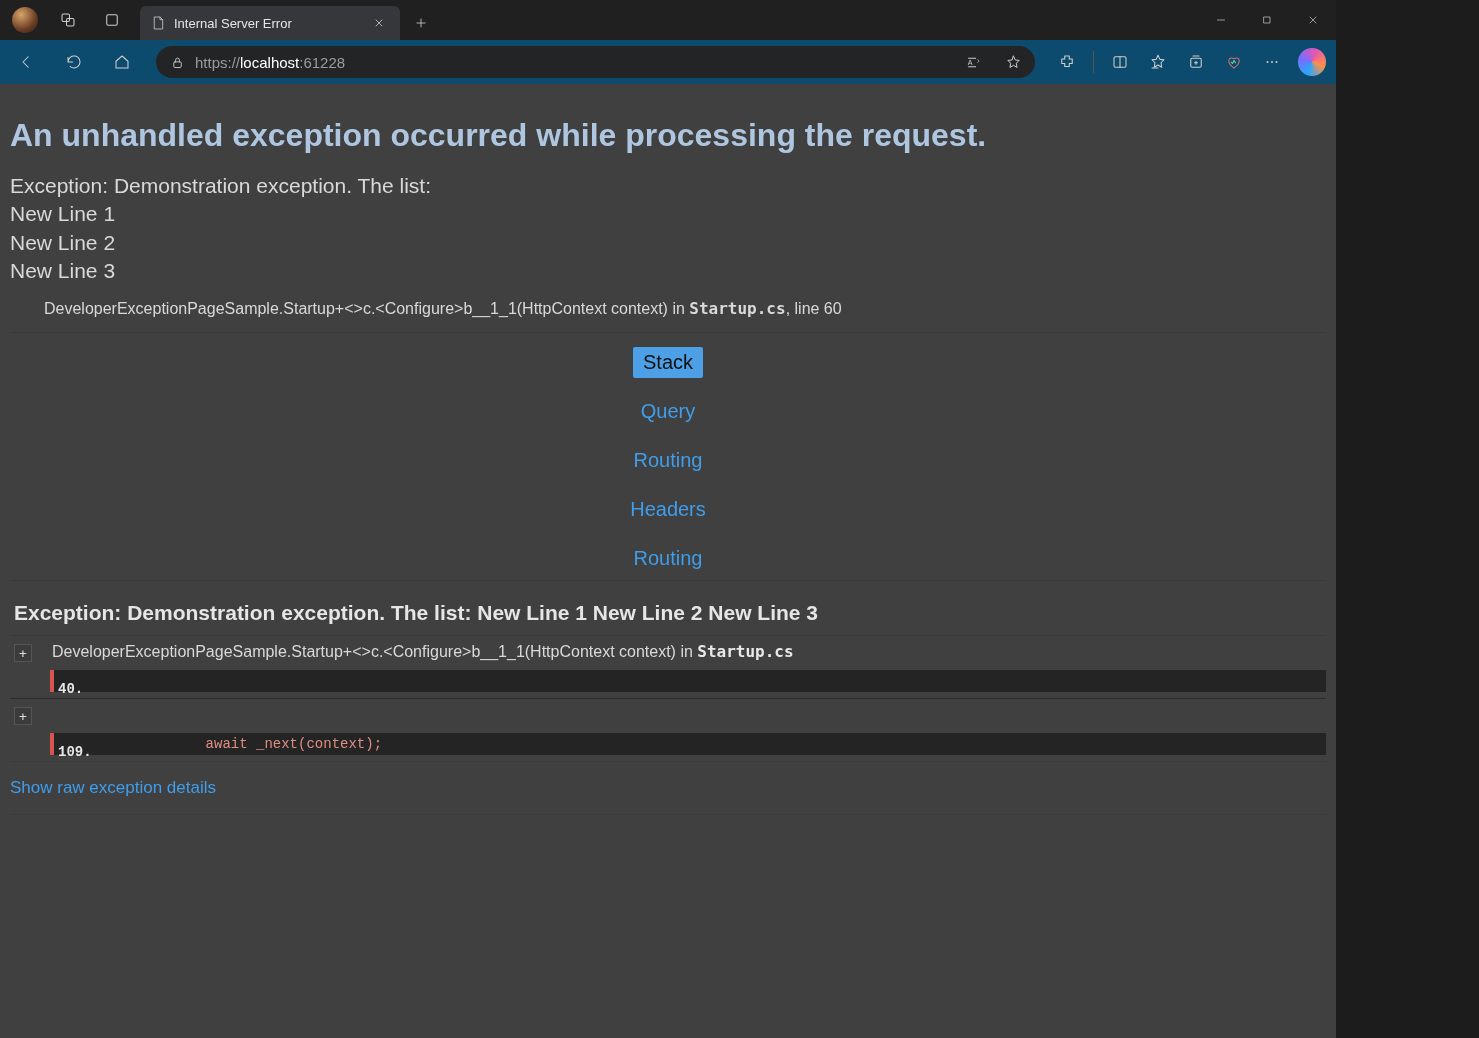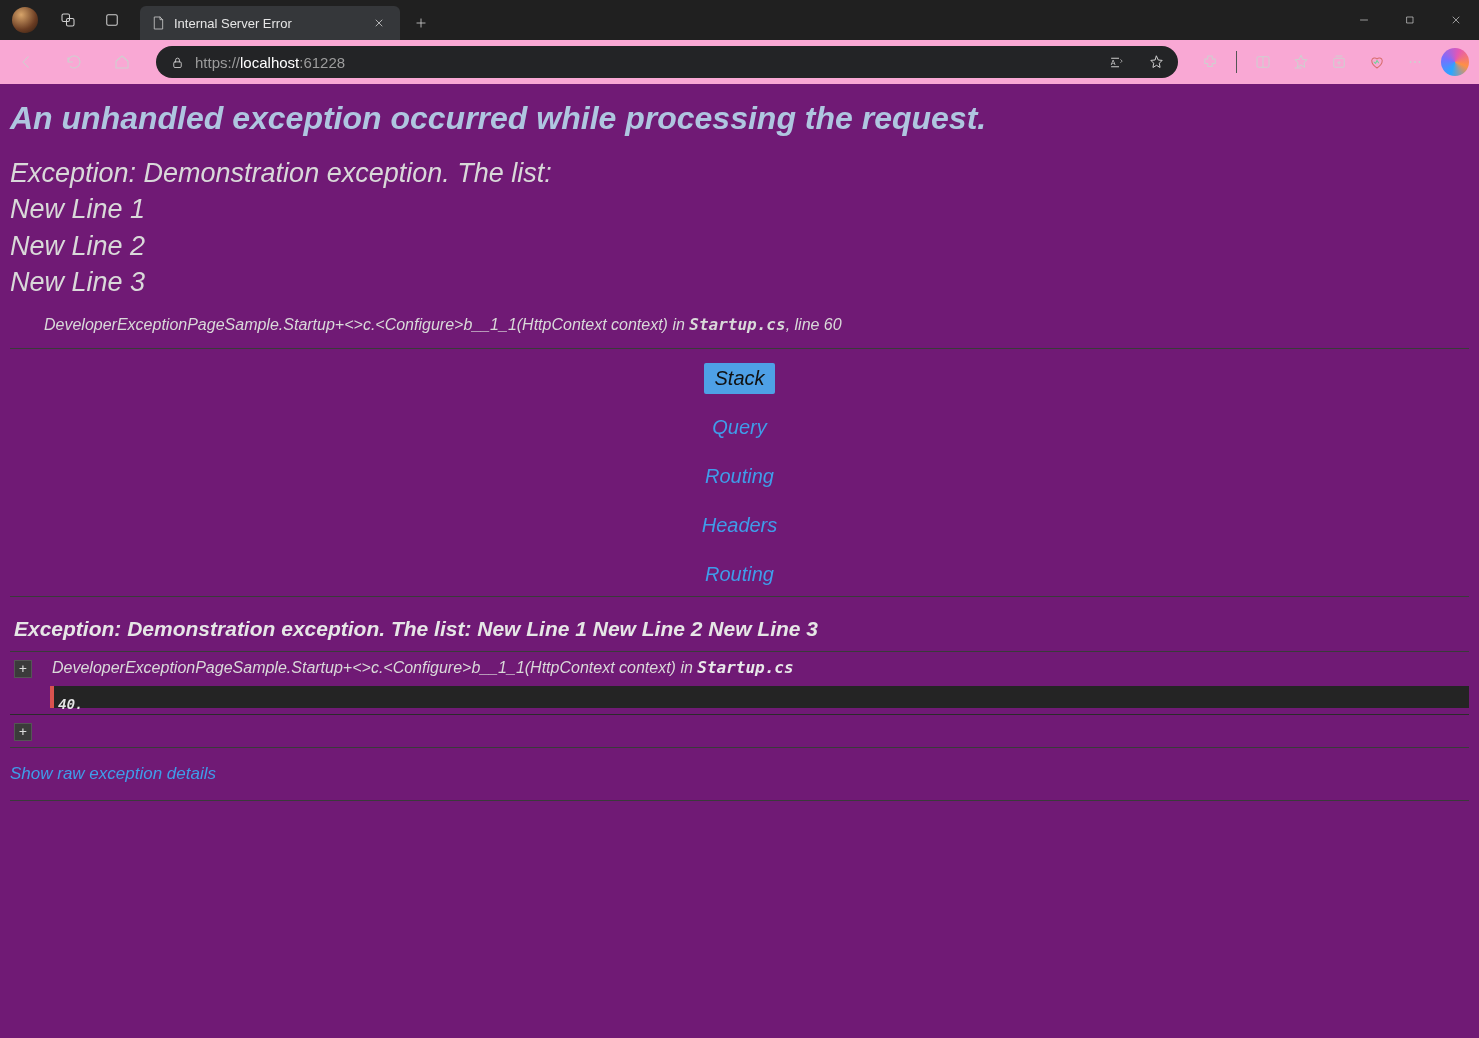--- a/index.html
+++ b/index.html
@@ -4,21 +4,21 @@
 <style>
 * { margin: 0; padding: 0; box-sizing: border-box; }
 html, body { width: 100%; height: 100%; }
 body {
   background: #1c1c1c;
   font-family: "Segoe UI", Arial, sans-serif;
   color: #d9d9d9;
   overflow: hidden;
 }
 .window {
-  width: 1479px;
+  width: 1336px;
   height: 1038px;
   background: #1c1c1c;
   display: flex;
   flex-direction: column;
 }
 
 .titlebar {
   height: 40px;
   background: #202020;
   display: flex;
@@ -53,21 +53,21 @@
 }
 .tab .doc-icon { width: 16px; height: 16px; color: #b9b9b9; }
 .tab .close { width: 22px; height:22px; display:flex;align-items:center;justify-content:center;margin-left:auto;border-radius:3px;}
 .newtab { width:34px;height:34px;display:flex;align-items:center;justify-content:center;color:#cfcfcf;margin-left:4px;align-self:flex-end;}
 .win-controls { margin-left:auto; display:flex; }
 .win-btn { width:46px;height:40px;display:flex;align-items:center;justify-content:center;color:#cfcfcf;}
 
 
 .addrbar {
   height: 44px;
-  background: #f9a8d4;
+  background: #0c4a6e;
   display:flex; align-items:center;
   padding: 0 6px;
   gap: 8px;
 }
 .addr-btn{width:40px;height:36px;display:flex;align-items:center;justify-content:center;color:#cfcfcf;border-radius:4px;}
 .urlbox {
   flex:1;
   height:32px;
   background:#232426;
   border-radius:16px;
@@ -87,33 +87,32 @@
 .copilot{
   width:28px;height:28px;border-radius:50%;
   background: conic-gradient(from 200deg,#2aa6ff,#7a6cff,#e557b3,#ff9045,#2aa6ff);
   margin-left:6px;
 }
 
 
 .content{
   flex:1;
   overflow:auto;
-  background:#701a75;
-  padding:10px 10px 20px 10px;
-  font-style:italic;
+  background:#404040;
+  padding:27px 10px 20px 10px;
 }
 h1.err-title{
   color:#afc6e0;
   font-size:32px;
   font-weight:700;
   margin:6px 0 18px 0;
 }
 .ex-msg{
   color:#d9d9d9;
-  font-size:27px;
+  font-size:21px;
   line-height:1.35;
   margin-bottom:14px;
   white-space:pre-line;
 }
 .source-line{
   color:#d9d9d9;
   font-size:16px;
   padding-left:34px;
   margin-bottom:14px;
 }
@@ -365,20 +364,25 @@
         </div>
         <div class="codeline">
           <div class="bar"></div>
           <div class="ln">40.</div>
         </div>
       </div>
       <div class="frame">
         <div class="fhead">
           <div class="expand">+</div>
         </div>
+        <div class="codeline">
+          <div class="bar"></div>
+          <div class="ln">109.</div>
+          <div class="code">await _next(context);</div>
+        </div>
       </div>
     </div>
 
     <div class="showraw">Show raw exception details</div>
     <hr class="thin">
   </div>
 
 </div>
 
 </body></html>

